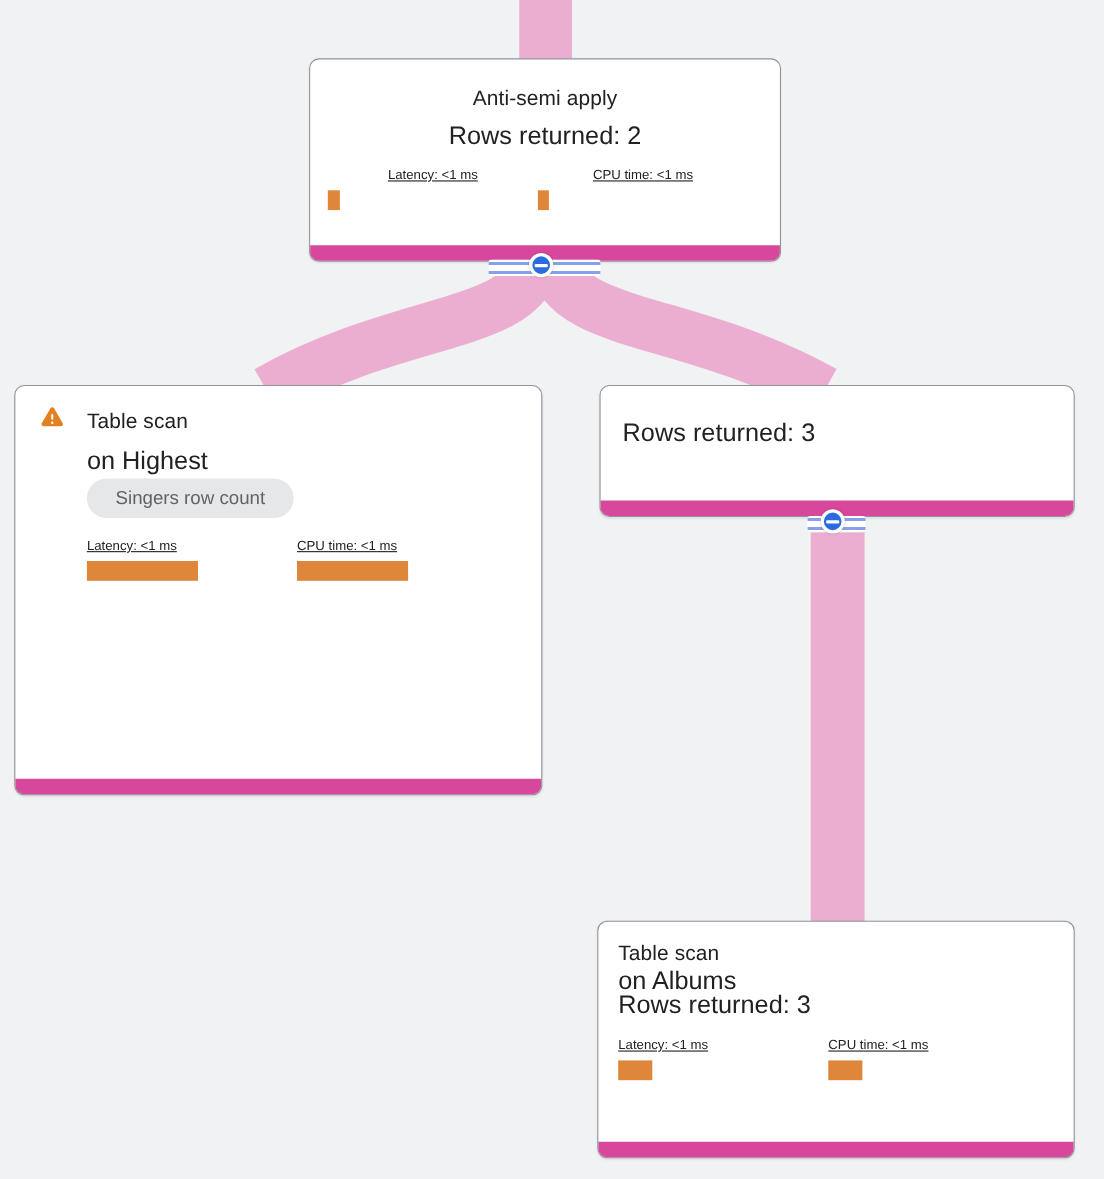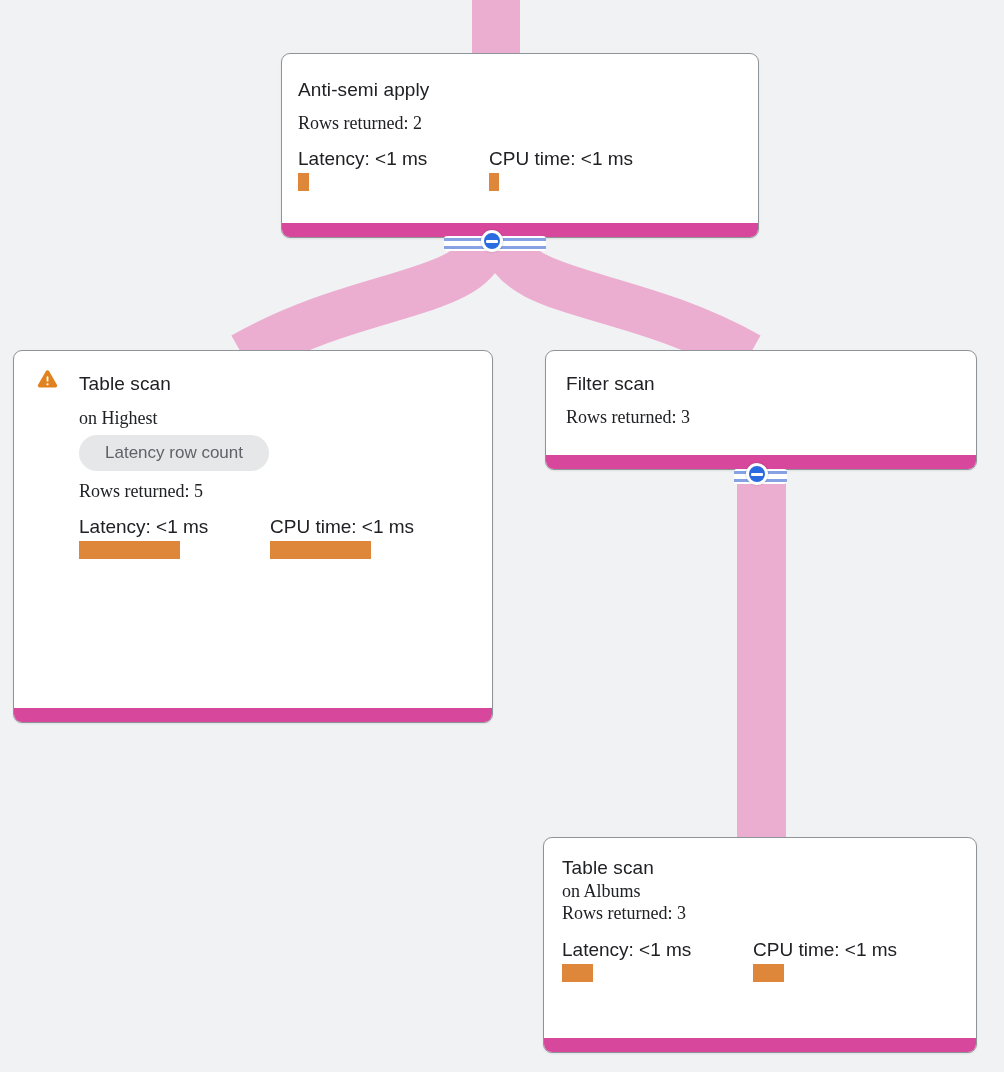--- a/index.html
+++ b/index.html
@@ -13,26 +13,26 @@
   body{font-family:"Liberation Sans",sans-serif;background:var(--bg);position:relative;overflow:hidden;}
   .canvas{position:absolute;inset:0;width:1004px;height:1072px;}
   .edges{position:absolute;left:0;top:0;}
   .card{
     position:absolute;background:var(--card_bg);
     border:1px solid var(--border);border-radius:9px;
     box-shadow:0 1px 2px rgba(0,0,0,.08);
   }
   .accent{position:absolute;left:0;right:0;bottom:0;height:14px;background:var(--accent);border-radius:0 0 8px 8px;}
   .title{font-size:19px;font-weight:500;color:var(--text);line-height:24px;letter-spacing:.1px;}
-  .line{font-size:18px;color:var(--text);line-height:22px;font-family:Liberation Serif, serif;}
+  .line{font-size:23px;color:var(--text);line-height:22px;}
   .note{font-size:17px;color:var(--muted);line-height:22px;}
   .rows{margin-top:10px;}
   .stats{display:flex;margin-top:14px;}
   .stat{width:191px;}
-  .stat-label{font-size:19px;color:var(--text);line-height:22px;}
+  .stat-label{font-size:12px;color:var(--text);line-height:22px;text-decoration:underline;}
   .stat-bar{height:18px;background:var(--bar);margin-top:3px;}
   .badges{margin-top:6px;}
   .badge{
     display:block;width:max-content;background:var(--badge_bg);color:var(--badge_text);
     font-size:17px;line-height:22px;padding:7px 26px;border-radius:19px;margin-bottom:9px;
   }
   
   #node-root .body{padding:24px 16px 0 16px;}
   #node-singers .body{padding:21px 16px 0 65px;}
   #node-singers .subtitle{margin-top:11px;}
@@ -63,21 +63,21 @@
 
 <div class="canvas">
 
   <svg class="edges" width="1004" height="1072" viewBox="0 0 1004 1072">
     <rect x="472" y="0" width="48" height="56" fill="var(--edge)"></rect>
     <path d="M 486 238 C 476 298, 362 288, 243 356" stroke="var(--edge)" stroke-width="47" fill="none"></path>
     <path d="M 504 238 C 514 298, 628 288, 749 356" stroke="var(--edge)" stroke-width="47" fill="none"></path>
     <rect x="737" y="458" width="49" height="382" fill="var(--edge)"></rect>
   </svg>
 
-  <div class="card" id="node-root" style="left:281px;top:53px;width:478px;height:185px;">
+  <div class="card" id="node-root" style="left:281px;top:53px;width:429px;height:185px;text-align:center;">
     <div class="body">
       <div class="title">Anti-semi apply</div>
       <div class="line rows">Rows returned: 2</div>
       <div class="stats">
         <div class="stat">
           <div class="stat-label">Latency: &lt;1 ms</div>
           <div class="stat-bar" style="width: 11px;"></div>
         </div>
         <div class="stat">
           <div class="stat-label">CPU time: &lt;1 ms</div>
@@ -96,40 +96,38 @@
   <div class="card" id="node-singers" style="left:13px;top:350px;width:480px;height:373px;">
     <svg class="warn" viewBox="0 0 24 22">
       <path d="M10.28 2.3 a2 2 0 0 1 3.44 0 l8.15 14.1 a2 2 0 0 1 -1.72 3 H3.85 a2 2 0 0 1 -1.72 -3 Z" fill="var(--warning)"></path>
       <rect x="11.05" y="7.6" width="1.9" height="5.6" rx="0.95" fill="#ffffff"></rect>
       <circle cx="12" cy="16" r="1.2" fill="#ffffff"></circle>
     </svg>
     <div class="body">
       <div class="title">Table scan</div>
       <div class="line subtitle">on Highest</div>
       <div class="badges">
-        <span class="badge">Latency row count</span>
+        <span class="badge">Singers row count</span>
       </div>
-      <div class="line rows">Rows returned: 5</div>
       <div class="stats">
         <div class="stat">
           <div class="stat-label">Latency: &lt;1 ms</div>
           <div class="stat-bar" style="width: 101px;"></div>
         </div>
         <div class="stat">
           <div class="stat-label">CPU time: &lt;1 ms</div>
           <div class="stat-bar" style="width: 101px;"></div>
         </div>
       </div>
     </div>
     <div class="accent"></div>
   </div>
 
   <div class="card" id="node-filter" style="left:545px;top:350px;width:432px;height:120px;">
     <div class="body">
-      <div class="title">Filter scan</div>
       <div class="line rows">Rows returned: 3</div>
     </div>
     <div class="accent"></div>
   </div>
 
   <div class="rail" style="left:734px;top:469px;width:53px;"></div>
   <button class="collapse-btn" style="left:746px;top:463px;">
     <span class="minus"></span>
   </button>
 

